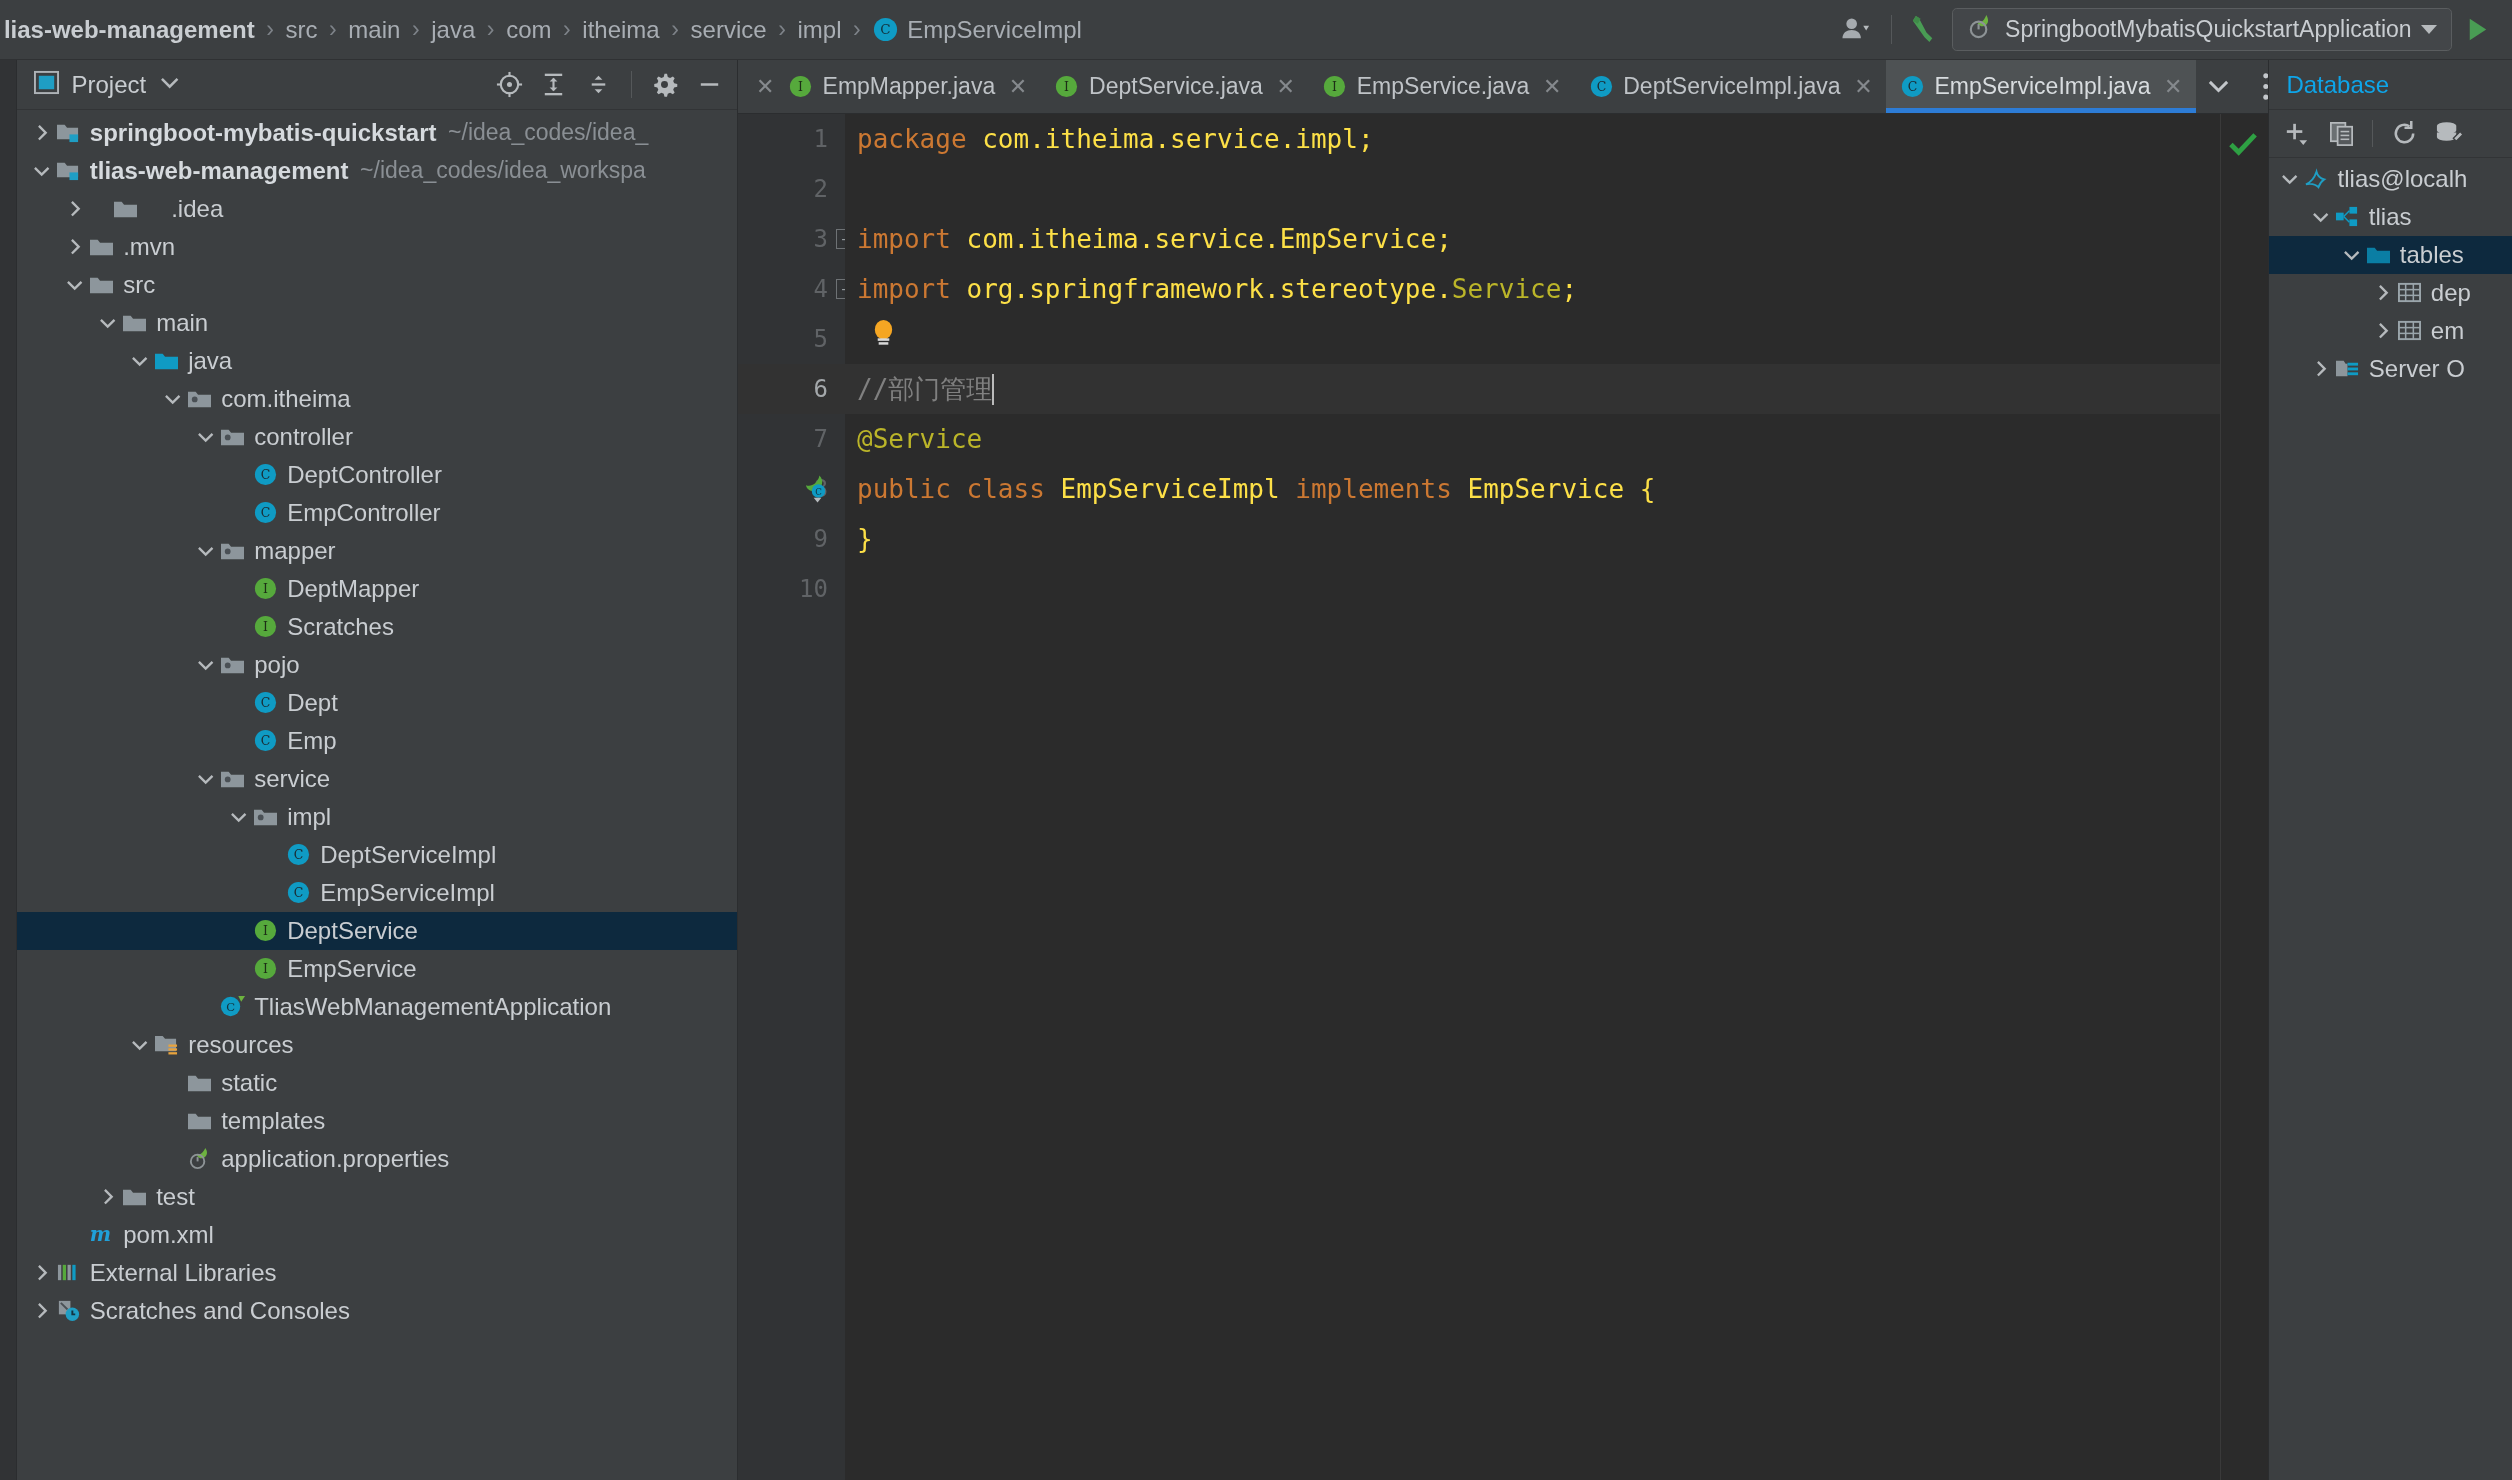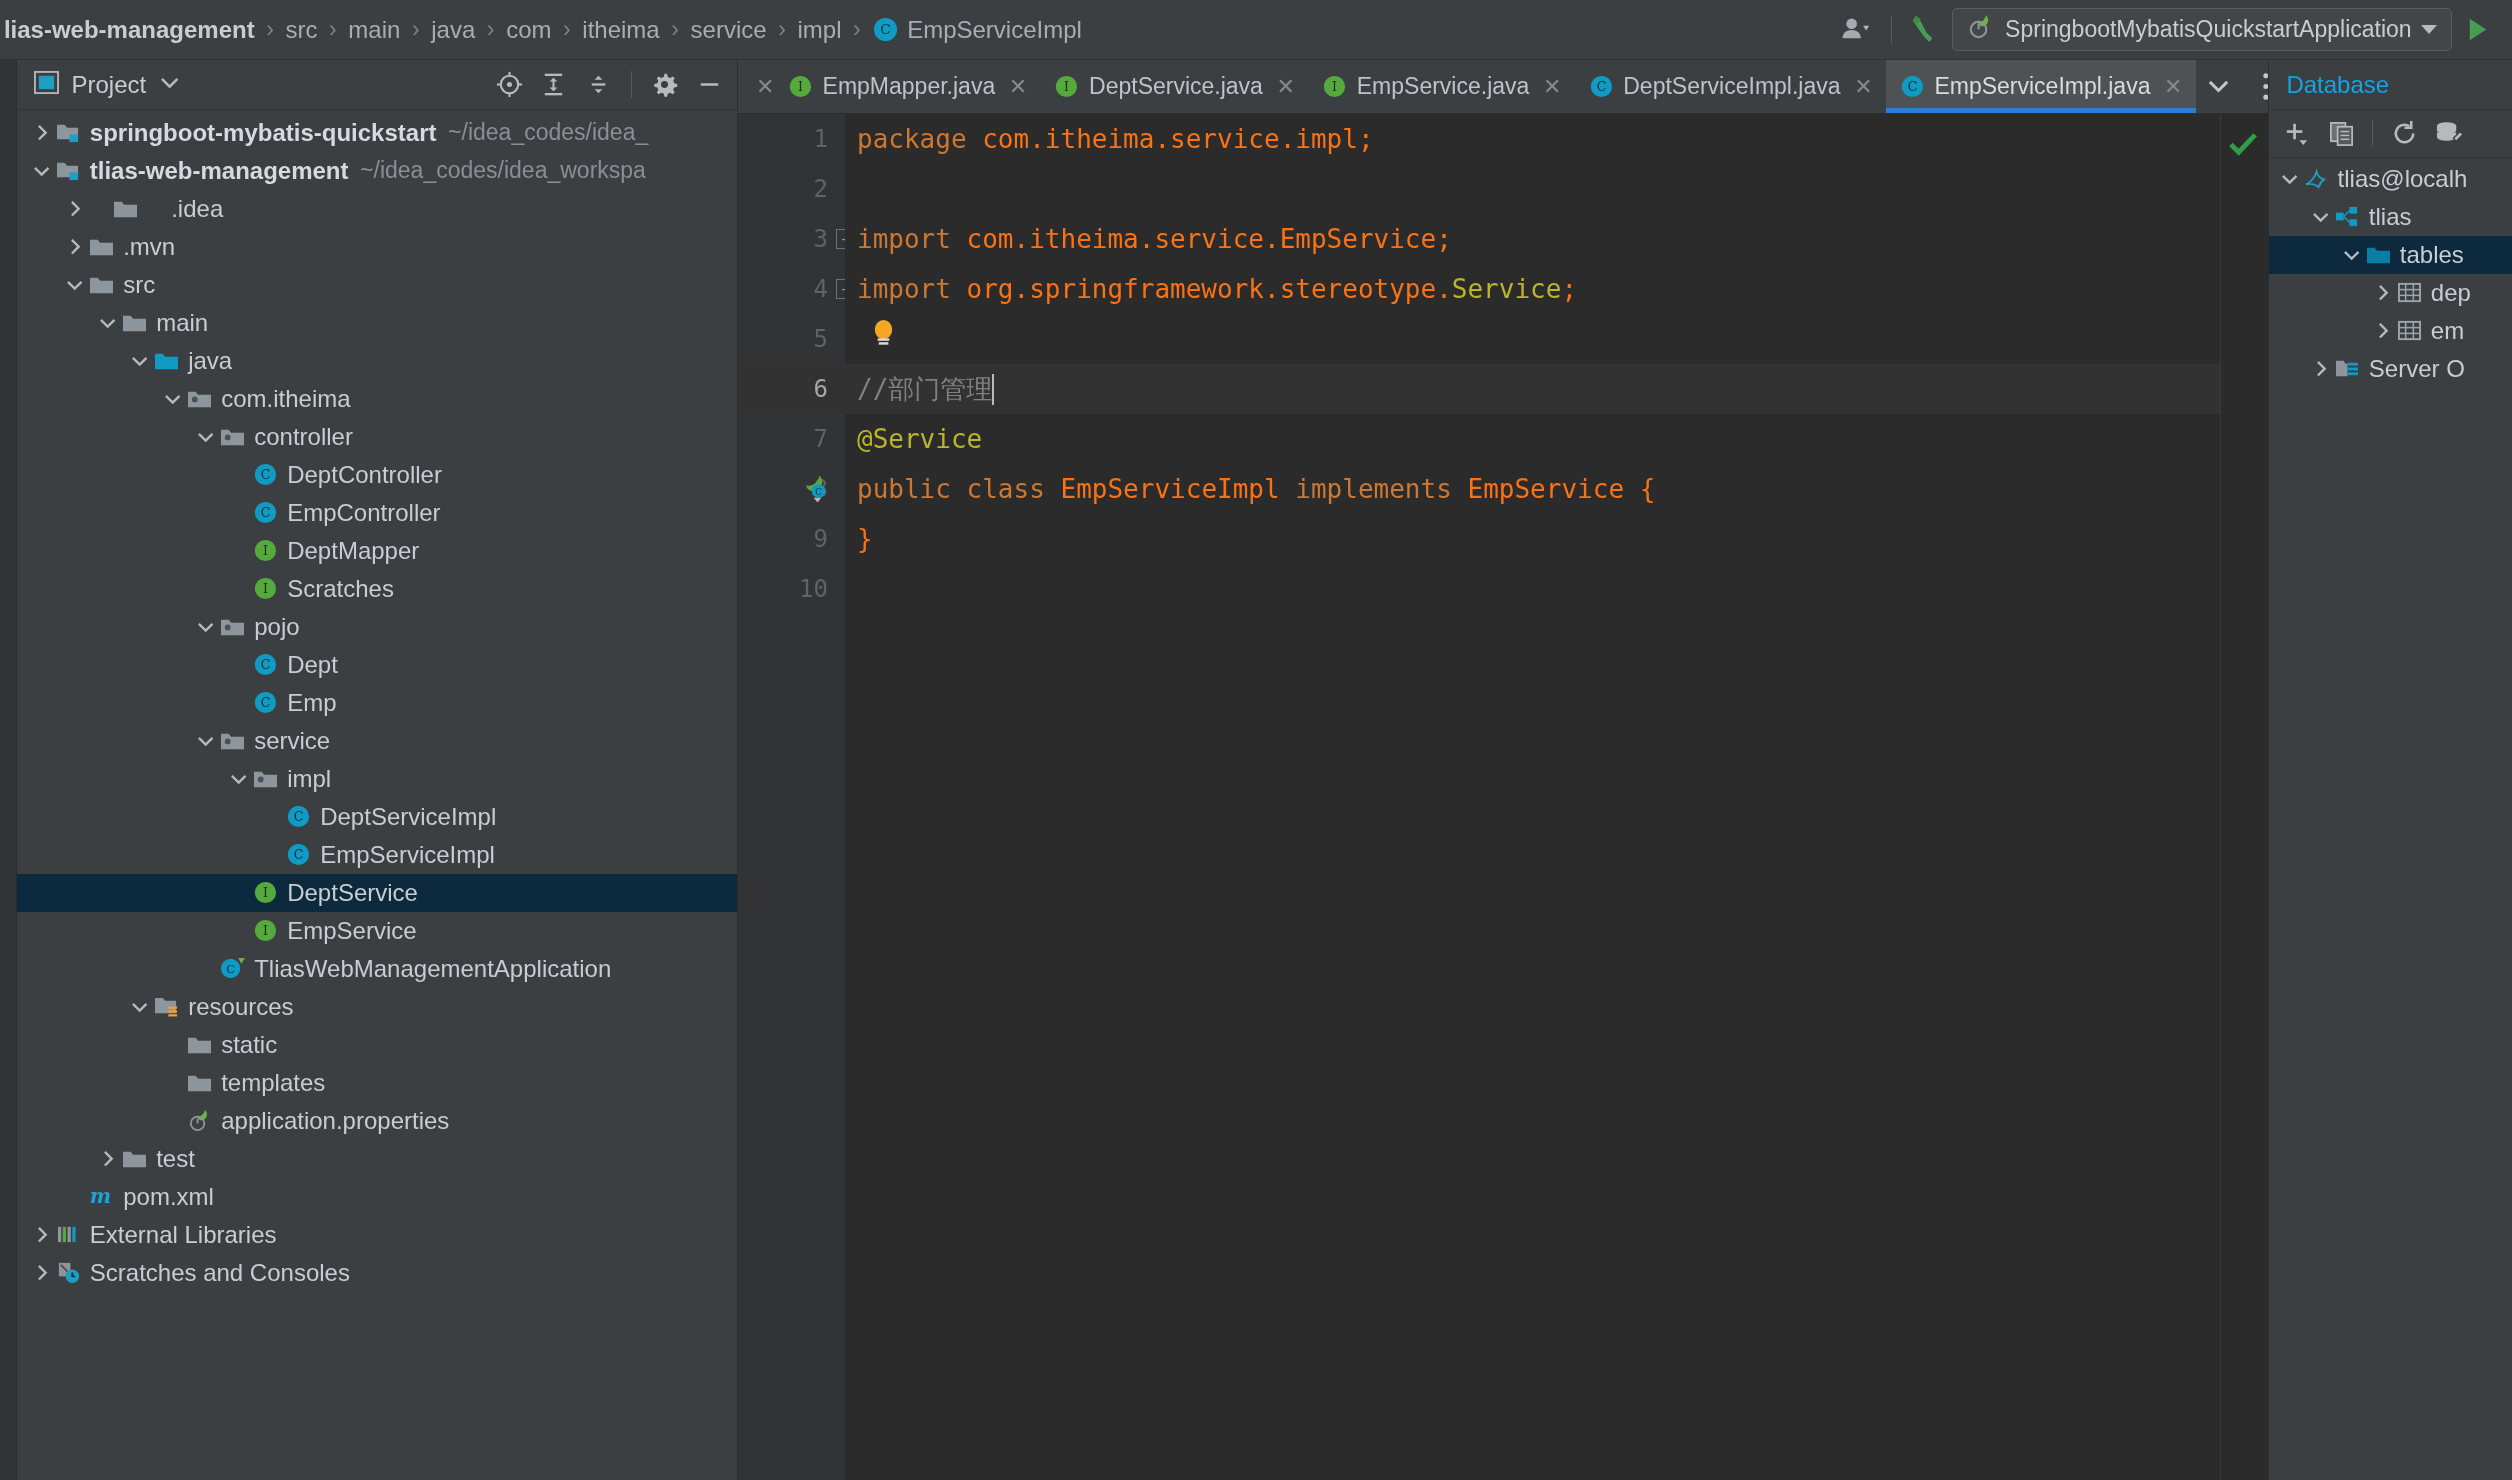--- a/index.html
+++ b/index.html
@@ -80,21 +80,21 @@
   .gline.cur { color:#a4a8ab; background:#323232; }
   .fold { position:absolute; right: -9.7px; width:19.4px; height:19.4px; border:1.5px solid #6e7275; display:flex; align-items:center; justify-content:center; color:#9aa0a4; font-size:13.6px; background:#313335; }
   .gmark { position:absolute; left: 66px; top: 50%; transform: translateY(-50%); }
 
   .code { flex:1; position:relative; background:#2b2b2b; overflow:hidden; }
   .cline { height:50px; display:flex; align-items:center; padding-left: 11.6px;
            font-family:"DejaVu Sans Mono", monospace; font-size:26px; white-space:pre; position:relative; }
   .cline.cur { background:#323232; }
   .kw { color:#cc7832; }
   .an { color:#bbb529; }
-  .pl { color:#f97316; }
+  .pl { color:#fde047; }
   .cm { color:#808080; }
   .caret { display:inline-block; width:1.9px; height:31px; background:#bbbbbb; vertical-align:middle; }
   .bulb { position:absolute; left: 25px; top: 3.9px; }
 
   .right-marks { width: 48px; background:#2b2b2b; border-left:1px solid #3a3a3a; position:relative; }
   .check { position:absolute; top: 15.5px; left: 5.8px; }
 
   
   .db-panel { width: 244px; min-width:244px; background:#3c3f41; border-left:1px solid #2b2d2f; display:flex; flex-direction:column; }
   .db-header { height:50px; min-height:50px; display:flex; align-items:center; padding-left:17.4px; border-bottom:1px solid #323436; }
@@ -386,20 +386,34 @@
           </div>
           <div class="row" style="padding-left: 209px;">
             <span class="arrow"></span>
             <span class="ico" style="display: inline-flex; align-items: center; justify-content: center;">
               <svg width="25" height="25" viewBox="0 0 26 26">
                 <circle cx="13" cy="13" r="11" fill="#0f9bc4"></circle>
                 <text x="13" y="18" font-size="13" font-family="DejaVu Serif, serif" fill="#1b2b33" text-anchor="middle">C</text>
               </svg>
             </span>
             <span class="lbl">EmpController</span>
+          </div>
+          <div class="row" style="padding-left: 176px;">
+            <span class="arrow">
+              <svg width="19.4" height="13.6" viewBox="0 0 20 14">
+                <path d="M3 4 L10 11 L17 4" fill="none" stroke="#b6babd" stroke-width="2.4"></path>
+              </svg>
+            </span>
+            <span class="ico" style="display: inline-flex; align-items: center; justify-content: center;">
+              <svg width="27" height="23" viewBox="0 0 28 24">
+                <path d="M2 5 h8 l2.5 3 H26 v13 H2 Z" fill="#8d969c"></path>
+                <circle cx="9" cy="13" r="3" fill="#4a5055"></circle>
+              </svg>
+            </span>
+            <span class="lbl">mapper</span>
           </div>
           <div class="row" style="padding-left: 209px;">
             <span class="arrow"></span>
             <span class="ico" style="display: inline-flex; align-items: center; justify-content: center;">
               <svg width="25" height="25" viewBox="0 0 26 26">
                 <circle cx="13" cy="13" r="11" fill="#56a93c"></circle>
                 <text x="13" y="18" font-size="13" font-family="DejaVu Serif, serif" fill="#1d2e16" text-anchor="middle">I</text>
               </svg>
             </span>
             <span class="lbl">DeptMapper</span>

